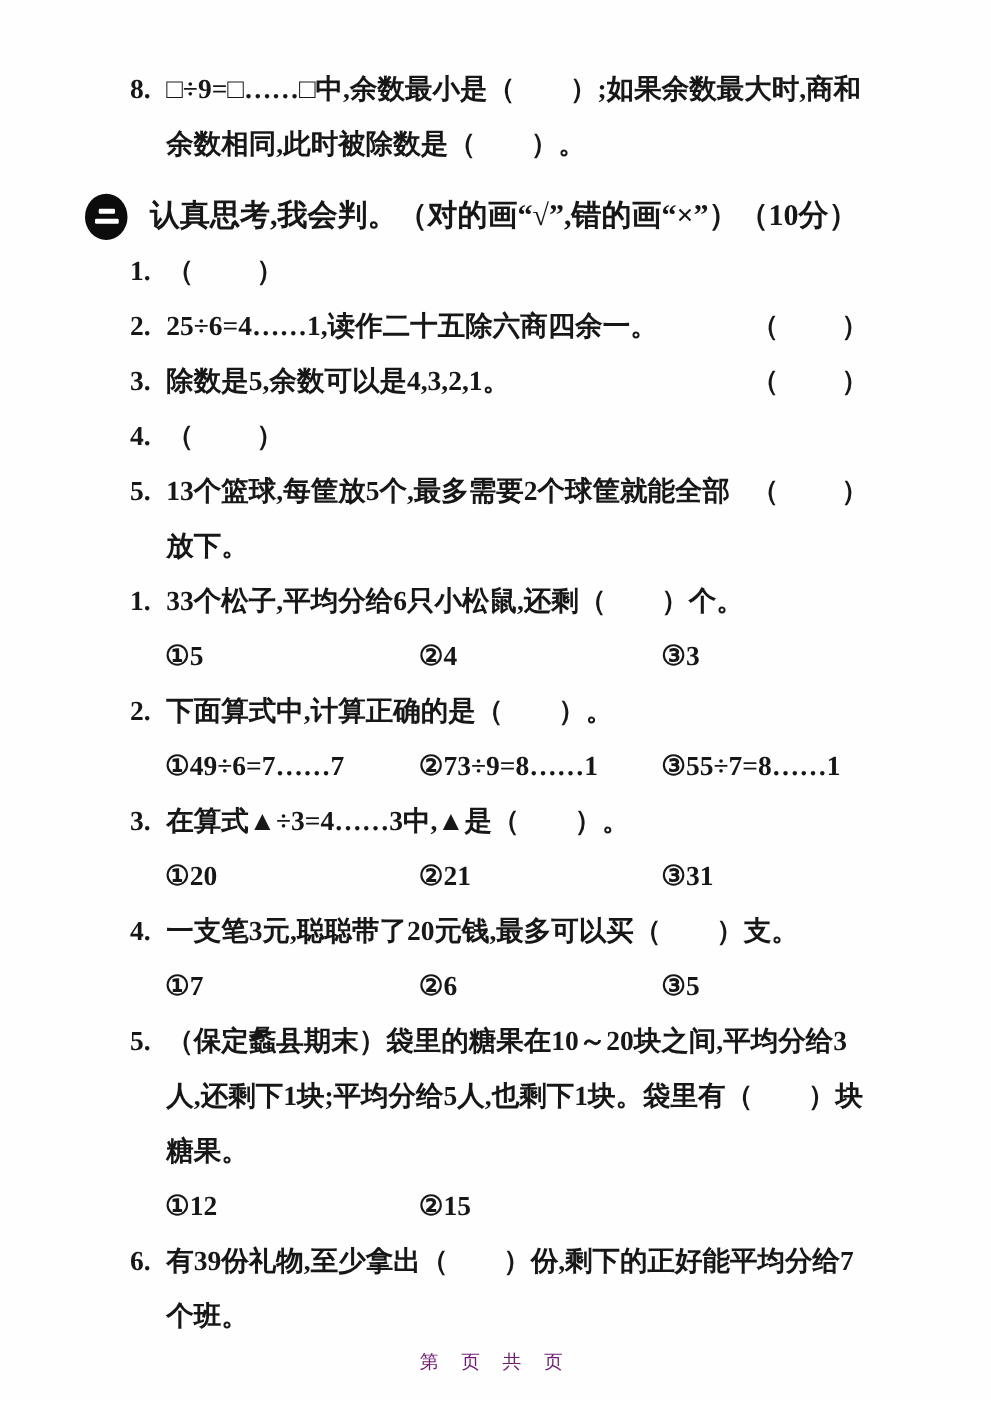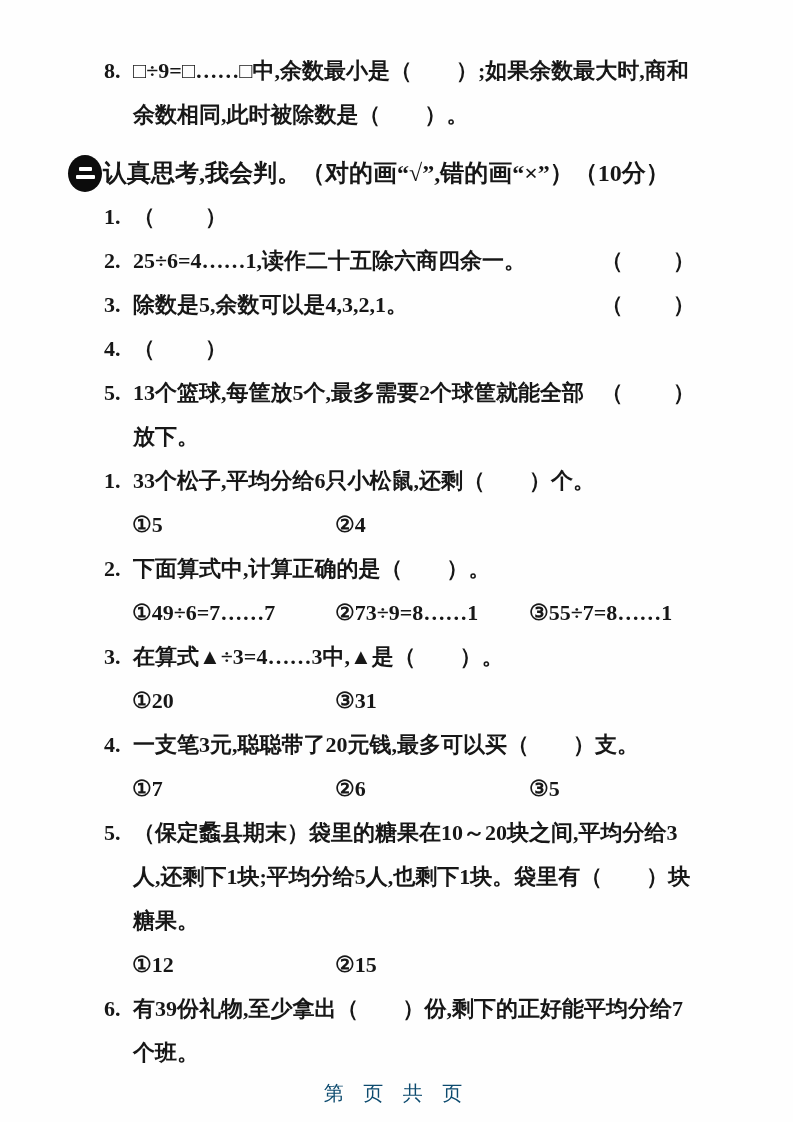--- a/index.html
+++ b/index.html
@@ -14,21 +14,21 @@
   }
   .content{padding:49px 60px 0 68px;}
   .row{line-height:44px;font-size:22px;white-space:pre-wrap;}
   .indent{margin-left:36px;margin-right:36px;}
   .q{display:flex;align-items:flex-start;}
   .qnum{flex:0 0 29px;}
   .qtext{flex:1;}
   .judge{display:flex;align-items:flex-start;}
   .judge .qtext{flex:1;padding-right:8px;}
   .answer{flex:0 0 auto;letter-spacing:2px;}
-  .section{display:flex;align-items:center;gap:1px;margin-top:14px;height:44px;}
+  .section{display:flex;align-items:center;gap:18px;margin-top:14px;height:44px;}
   .stitle{font-size:24px;line-height:44px;white-space:pre;}
   .marker{
     position:relative;flex:0 0 auto;
     width:34px;height:37px;border-radius:50%;
     background:#0c0c0c;
   }
   .marker .bars{
     position:absolute;inset:0;
     display:flex;flex-direction:column;justify-content:center;align-items:center;gap:4px;
   }
@@ -40,22 +40,22 @@
   .m-three .b3{width:18px;}
   .opts{
     display:grid;
     grid-template-columns:203px 194px 1fr;
     padding-left:28px;
   }
   .footer{
     position:absolute;left:0;right:0;top:1080px;
     text-align:center;
     font-family:"Liberation Sans", sans-serif;
-    font-weight:400;font-size:20px;letter-spacing:7px;
-    color:#0c4a6e;
+    font-weight:400;font-size:15px;letter-spacing:7px;
+    color:#701a75;
   }
 </style>
 </head>
 <body>
 
 <div class="sheet">
   <div class="content">
 
     <div class="row indent q">
       <span class="qnum">8.</span>
@@ -98,38 +98,40 @@
     </div>
 
 
     <div class="row indent q">
       <span class="qnum">1.</span>
       <span class="qtext">33个松子,平均分给6只小松鼠,还剩（　　）个。</span>
     </div>
     <div class="row indent opts">
       <span>①5</span>
       <span>②4</span>
+      <span>③3</span>
     </div>
 
     <div class="row indent q">
       <span class="qnum">2.</span>
       <span class="qtext">下面算式中,计算正确的是（　　）。</span>
     </div>
     <div class="row indent opts">
       <span>①49÷6=7……7</span>
       <span>②73÷9=8……1</span>
       <span>③55÷7=8……1</span>
     </div>
 
     <div class="row indent q">
       <span class="qnum">3.</span>
       <span class="qtext">在算式▲÷3=4……3中,▲是（　　）。</span>
     </div>
     <div class="row indent opts">
       <span>①20</span>
+      <span>②21</span>
       <span>③31</span>
     </div>
 
     <div class="row indent q">
       <span class="qnum">4.</span>
       <span class="qtext">一支笔3元,聪聪带了20元钱,最多可以买（　　）支。</span>
     </div>
     <div class="row indent opts">
       <span>①7</span>
       <span>②6</span>

